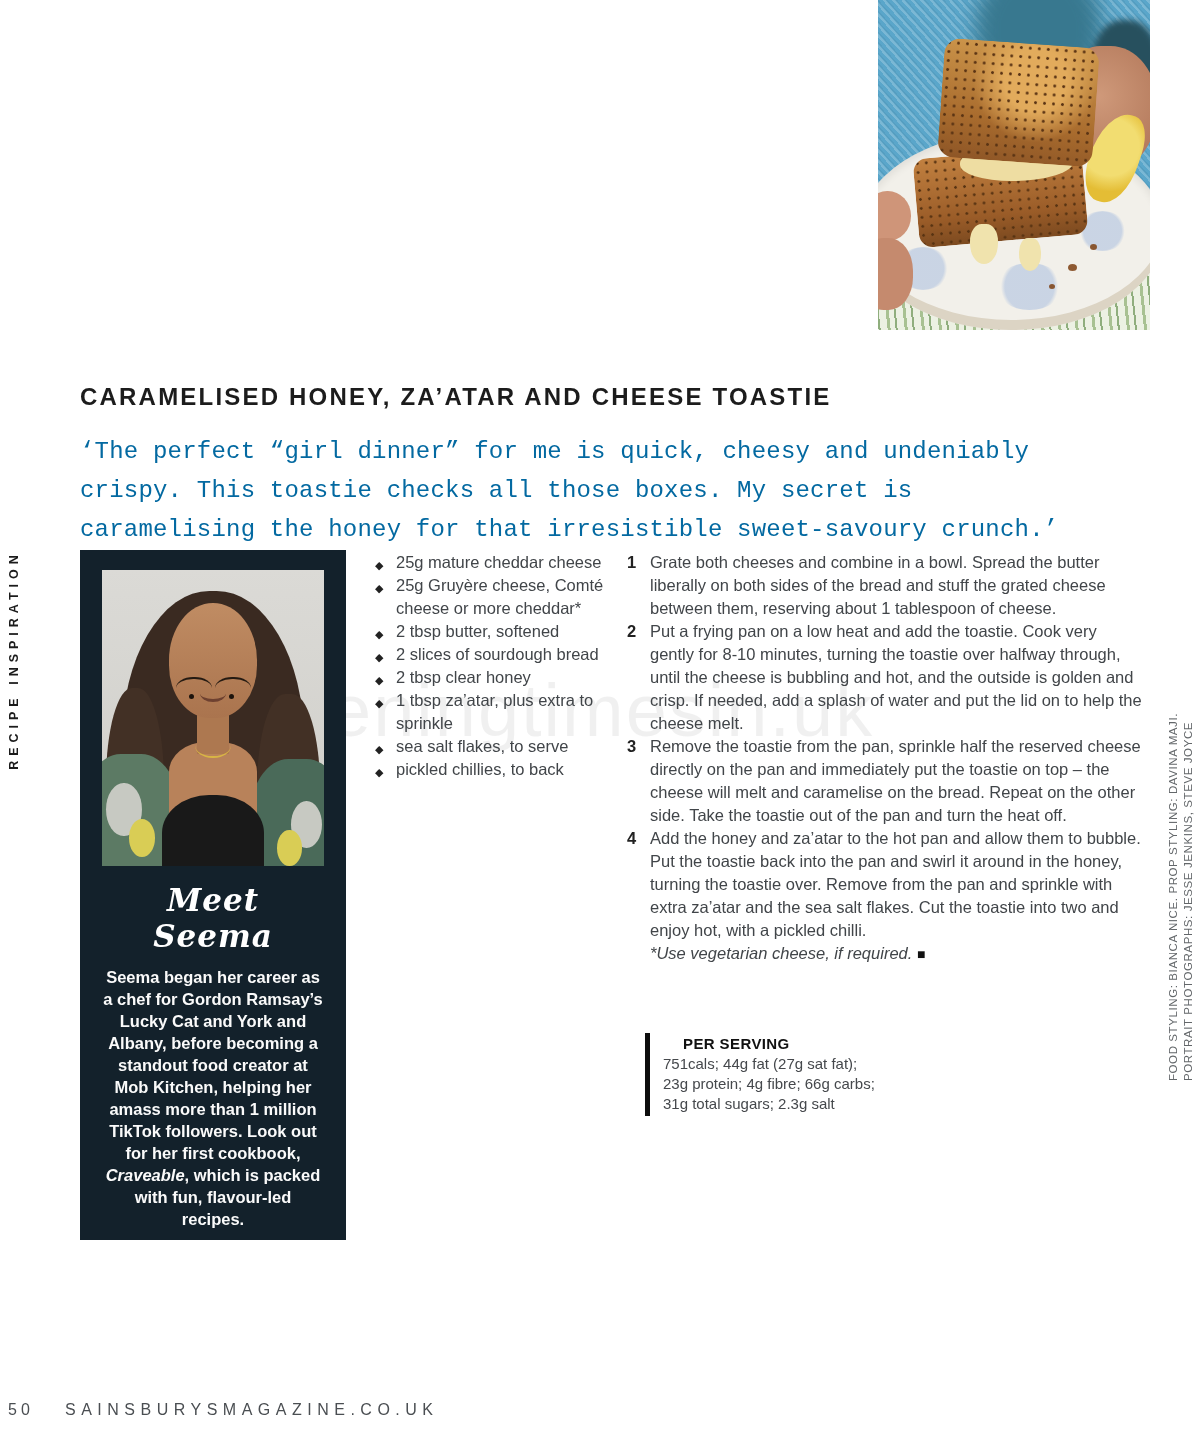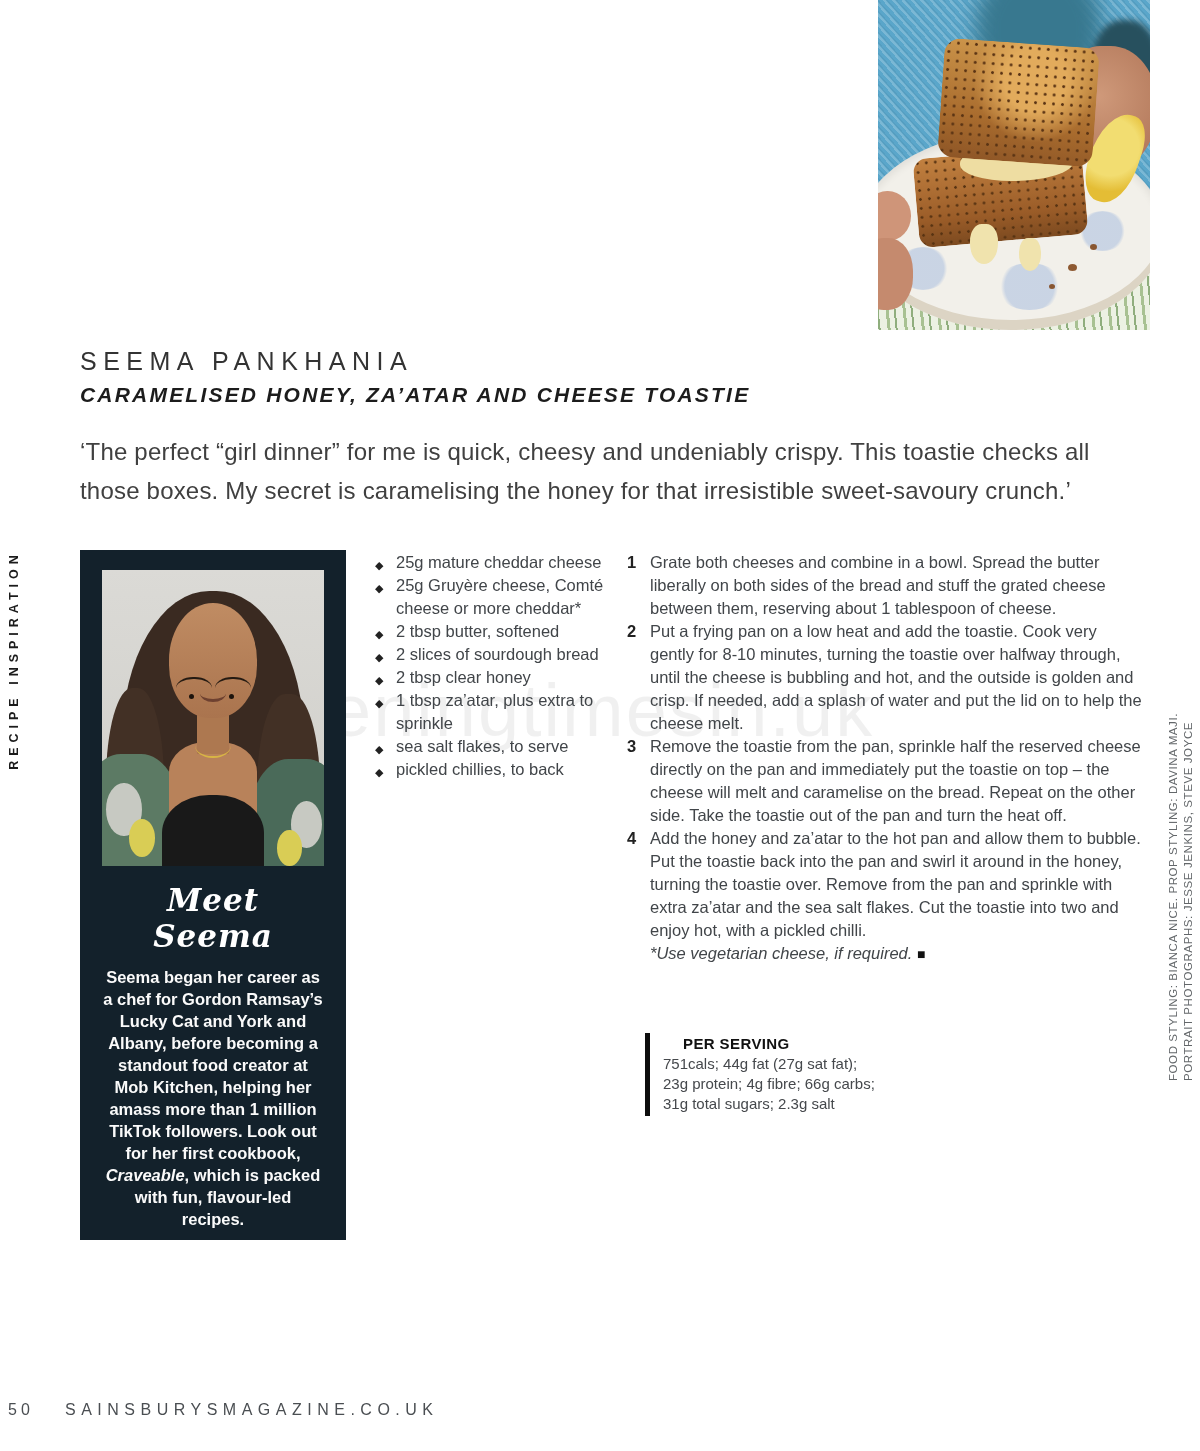--- a/index.html
+++ b/index.html
@@ -49,23 +49,23 @@
   .fingers{position:absolute;left:-7%;top:72%;width:20%;height:22%;background:#c58a6e;border-radius:45%;}
 
   
   .serves{position:absolute;left:80px;top:247px;border-left:5px solid #0d0d0d;padding:1px 0 2px 13px;
     font-size:14.5px;line-height:19px;color:#3c3f43;}
   .serves b{color:#111;letter-spacing:.3px;}
   .vflag{font-weight:bold;color:#111;margin-left:9px;}
 
   
   .author{position:absolute;left:80px;top:347px;font-size:25px;letter-spacing:6.5px;color:#333;font-weight:400;}
-  .title{position:absolute;left:80px;top:383px;font-size:21px;font-weight:bold;letter-spacing:2.2px;color:#1c1c1c;font-style:italic;}
-  .quote{position:absolute;left:80px;top:432px;width:1015px;font-family:Liberation Sans, sans-serif;
-    font-size:24px;line-height:39px;color:#404040;letter-spacing:.2px;z-index:1;}
+  .title{position:absolute;left:80px;top:383px;font-size:24px;font-weight:bold;letter-spacing:2.2px;color:#1c1c1c;}
+  .quote{position:absolute;left:80px;top:432px;width:1015px;font-family:Liberation Mono, monospace;
+    font-size:24px;line-height:39px;color:#0369a1;letter-spacing:.2px;z-index:1;}
 
   
   .profile{position:absolute;left:80px;top:550px;width:266px;height:690px;background:#13212b;
     color:#f4f4f4;box-sizing:border-box;padding:20px 22px;text-align:center;z-index:1;}
   .portrait{position:relative;width:100%;height:296px;background:linear-gradient(#dbdad6,#cfcec9);overflow:hidden;}
   .p-hair{position:absolute;left:9%;top:7%;width:82%;height:105%;background:#3a2a21;border-radius:48% 48% 42% 42%;}
   .p-hair-l{position:absolute;left:2%;top:40%;width:26%;height:70%;background:#423025;border-radius:45%;}
   .p-hair-r{position:absolute;right:2%;top:42%;width:28%;height:70%;background:#423025;border-radius:45%;}
   .p-card-l{position:absolute;left:-10%;top:62%;width:46%;height:55%;background:#5c7a64;border-radius:40%;}
   .p-card-r{position:absolute;right:-10%;top:64%;width:44%;height:52%;background:#4a6a59;border-radius:40%;}
@@ -139,21 +139,20 @@
     <div class="cheese-drip" style="left:52%;top:72%;width:8%;height:10%;"></div>
     <div class="toast-top"></div>
     <div class="honey-drop" style="left:70%;top:80%;width:9px;height:7px;"></div>
     <div class="honey-drop" style="left:78%;top:74%;width:7px;height:6px;"></div>
     <div class="honey-drop" style="left:63%;top:86%;width:6px;height:5px;"></div>
     <div class="thumb"></div>
     <div class="fingers"></div>
   </div>
 
 
-  <div class="author">SEEMA PANKHANIA</div>
   <div class="title">CARAMELISED HONEY, ZA’ATAR AND CHEESE TOASTIE</div>
   <div class="quote">‘The perfect “girl dinner” for me is quick, cheesy and undeniably crispy. This toastie checks all those boxes. My secret is caramelising the honey for that irresistible sweet-savoury crunch.’</div>
 
   <div class="profile">
     <div class="portrait">
       <div class="p-hair"></div>
       <div class="p-hair-l"></div>
       <div class="p-hair-r"></div>
       <div class="p-card-l"></div>
       <div class="p-card-r"></div>

